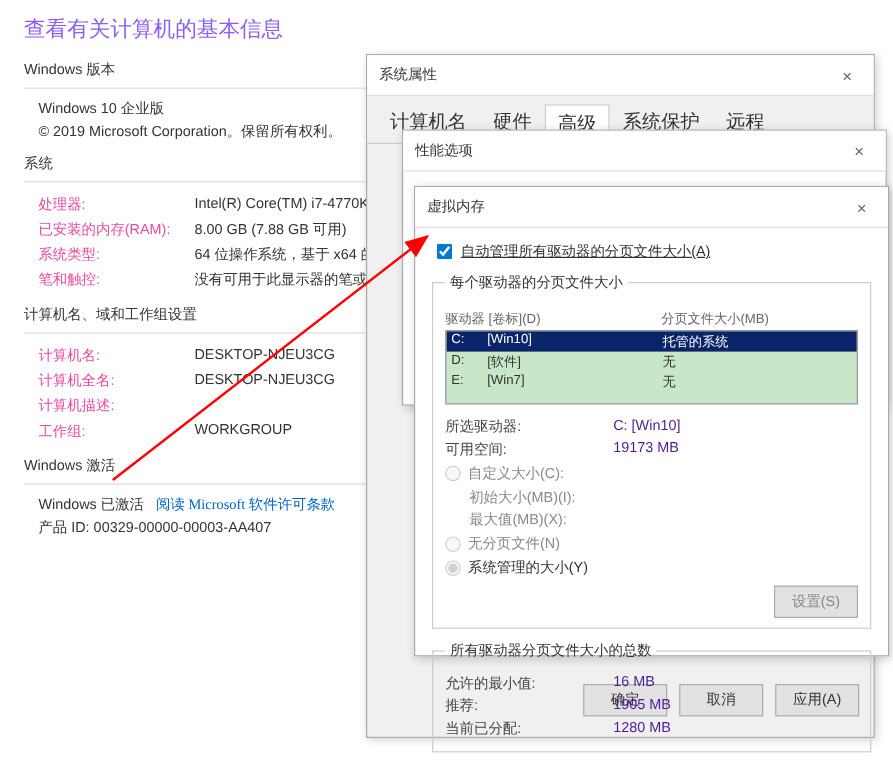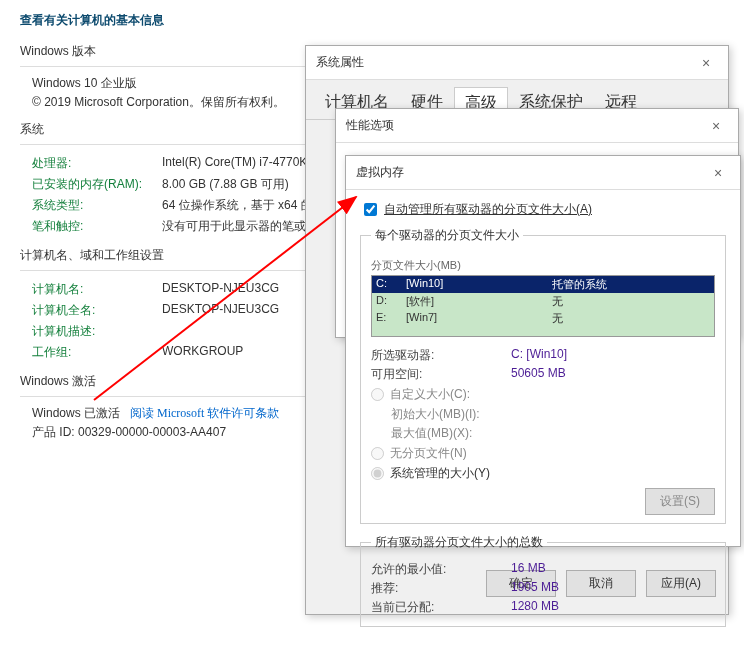--- a/index.html
+++ b/index.html
@@ -1,24 +1,24 @@
 <!DOCTYPE html>
 <html><head>
 <meta charset="utf-8">
 <style>
 * { box-sizing: border-box; font-family: "Microsoft YaHei", "Segoe UI", sans-serif; }
 body { margin: 0; padding: 0; background: #fff; width: 744px; height: 645px; overflow: hidden; position: relative; font-size: 12px; color: #333; }
 
 
 .sysinfo { padding: 12px 20px; }
-.sysinfo h1 { color: #0c4a6e; font-size: 12px; font-weight: 700; margin: 0 0 14px 0; }
+.sysinfo h1 { color: #8b5cf6; font-size: 18px; font-weight: 400; margin: 0 0 14px 0; }
 .sysinfo .section-title { font-size: 12px; margin: 10px 0 6px 0; color: #333; }
 .sysinfo hr { border: none; border-top: 1px solid #ddd; margin: 2px 0 8px 0; }
 .sysinfo .kv { display: flex; padding: 2px 0 2px 12px; }
-.sysinfo .kv .k { width: 130px; color: #15803d; }
+.sysinfo .kv .k { width: 130px; color: #ec4899; }
 .sysinfo .kv .v { color: #333; }
 .sysinfo .indent { padding-left: 12px; margin: 2px 0; }
 .sysinfo a { color: #0066cc; text-decoration: none; font-family: Liberation Serif, serif; }
 
 
 .dialog { position: absolute; background: #f0f0f0; border: 1px solid #aaa; box-shadow: 2px 2px 8px rgba(0,0,0,0.2); }
 .dialog .titlebar { display: flex; align-items: center; justify-content: space-between; padding: 8px 10px; font-size: 12px; background: #fff; border-bottom: 1px solid #ddd; }
 .dialog .titlebar .close { width: 24px; text-align: center; color: #666; cursor: pointer; font-size: 14px; }
 .dialog .body { padding: 10px 12px; font-size: 12px; }
 .dialog .footer { display: flex; justify-content: flex-end; gap: 10px; padding: 10px 12px 12px 12px; }
@@ -159,20 +159,21 @@
   </div>
   <div class="body">
     <div class="auto-row">
       <input type="checkbox" checked="" style="">
       <span>自动管理所有驱动器的分页文件大小(A)</span>
     </div>
 
     <fieldset>
       <legend>每个驱动器的分页文件大小</legend>
       <div class="drive-header">
+        <div class="col1">驱动器 [卷标](D)</div>
         <div>分页文件大小(MB)</div>
       </div>
       <div class="drive-list">
         <div class="drive-row sel">
           <div class="dcol1">C:</div>
           <div class="dcol2">[Win10]</div>
           <div>托管的系统</div>
         </div>
         <div class="drive-row">
           <div class="dcol1">D:</div>
@@ -186,21 +187,21 @@
         </div>
       </div>
 
       <div style="height:8px"></div>
       <div class="info-row">
           <div class="ik">所选驱动器:</div>
           <div class="iv">C:   [Win10]</div>
         </div>
       <div class="info-row">
           <div class="ik">可用空间:</div>
-          <div class="iv">50605 MB</div>
+          <div class="iv">19173 MB</div>
         </div>
 
       <div class="radio-row">
           <input type="radio" name="pf" disabled="" style="">
           <span>自定义大小(C):</span>
         </div>
       <div class="size-inputs">
         <div class="info-row">
             <div class="ik">初始大小(MB)(I):</div>
           </div>

